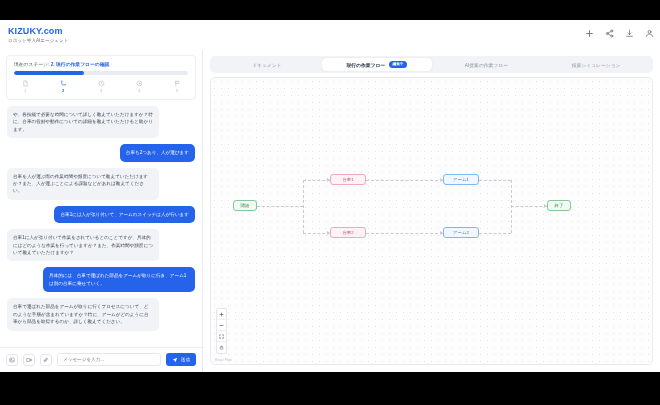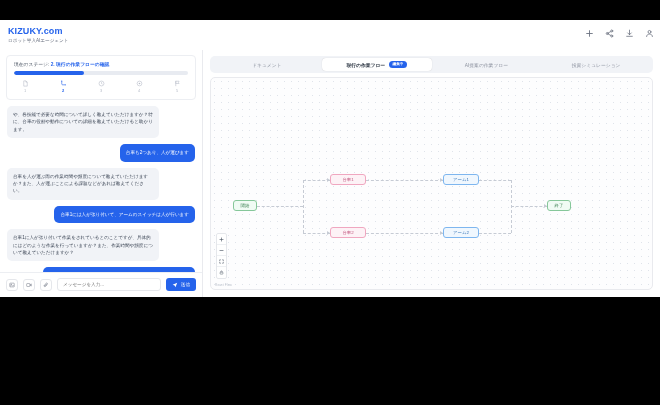--- a/index.html
+++ b/index.html
@@ -5,21 +5,21 @@
   * { box-sizing: border-box; margin: 0; padding: 0; }
   html, body {
     width: 660px; height: 405px;
     background: #000;
     font-family: "Liberation Sans", "DejaVu Sans", sans-serif;
     overflow: hidden;
   }
   #app {
     position: absolute;
     left: 0; top: 20px;
-    width: 660px; height: 277px;
+    width: 660px; height: 352px;
     background: #ffffff;
     display: flex;
     flex-direction: column;
     overflow: hidden;
   }
   
   .topbar {
     height: 30px;
     background: #ffffff;
     display: flex;

